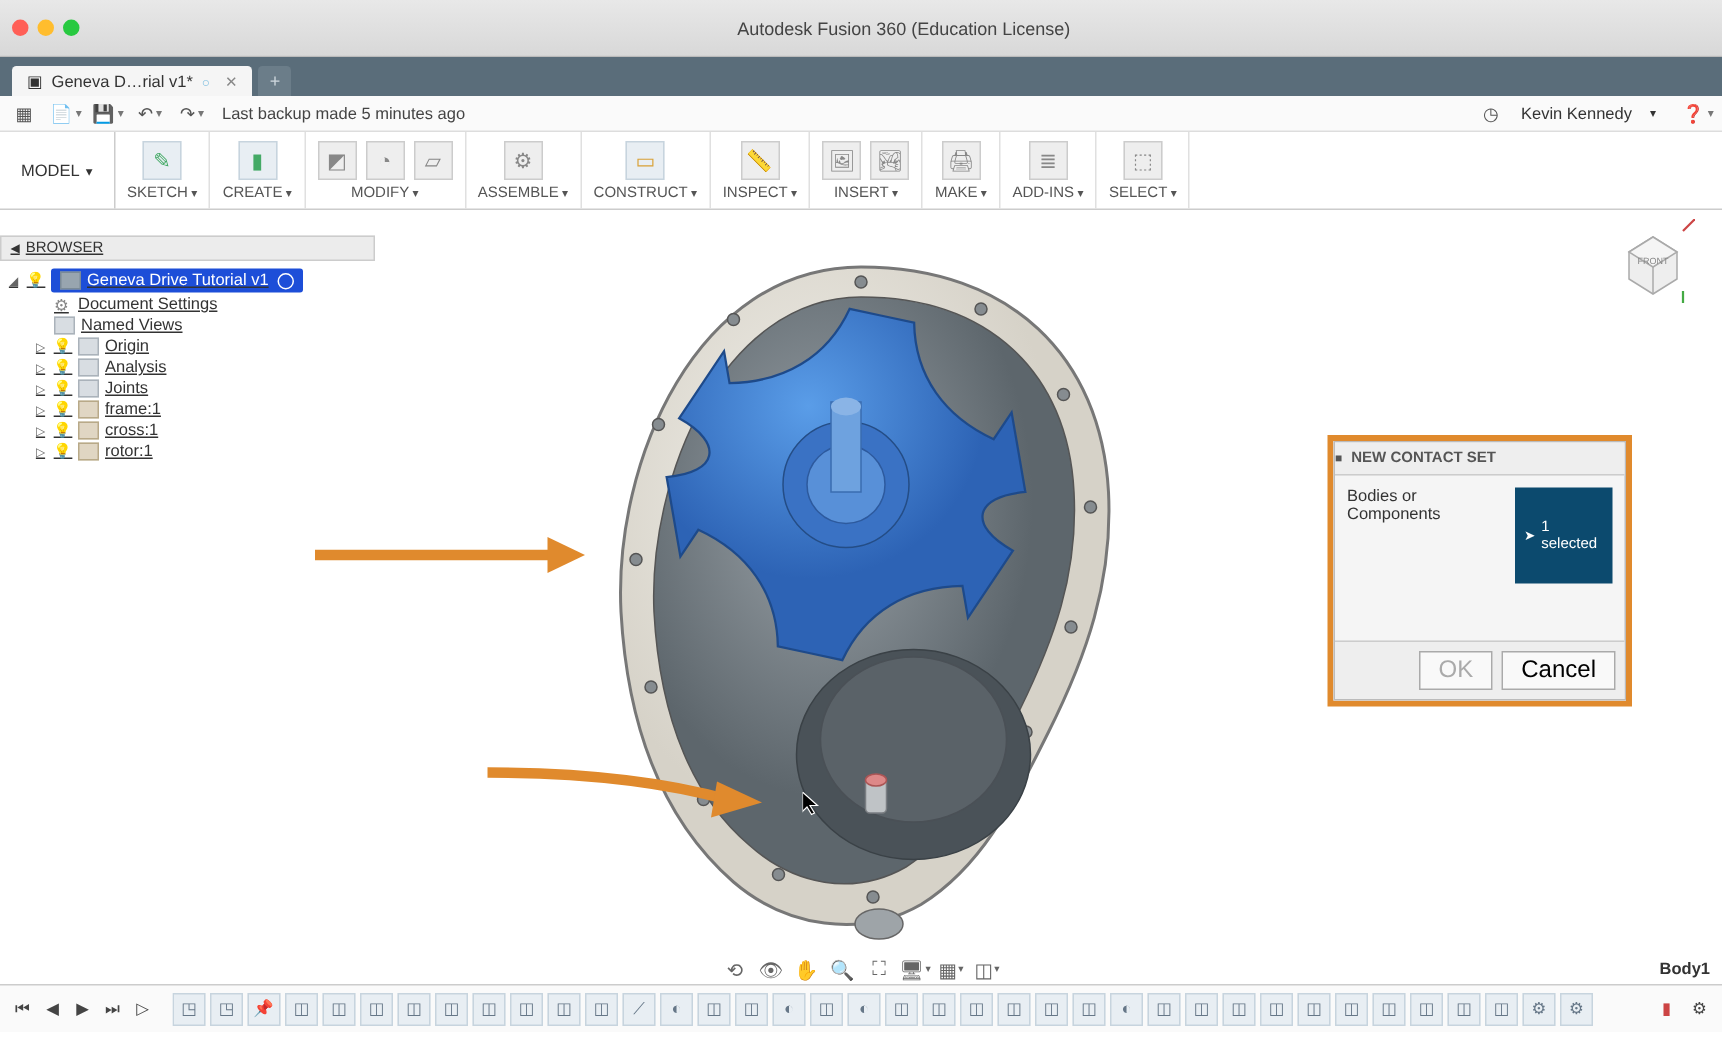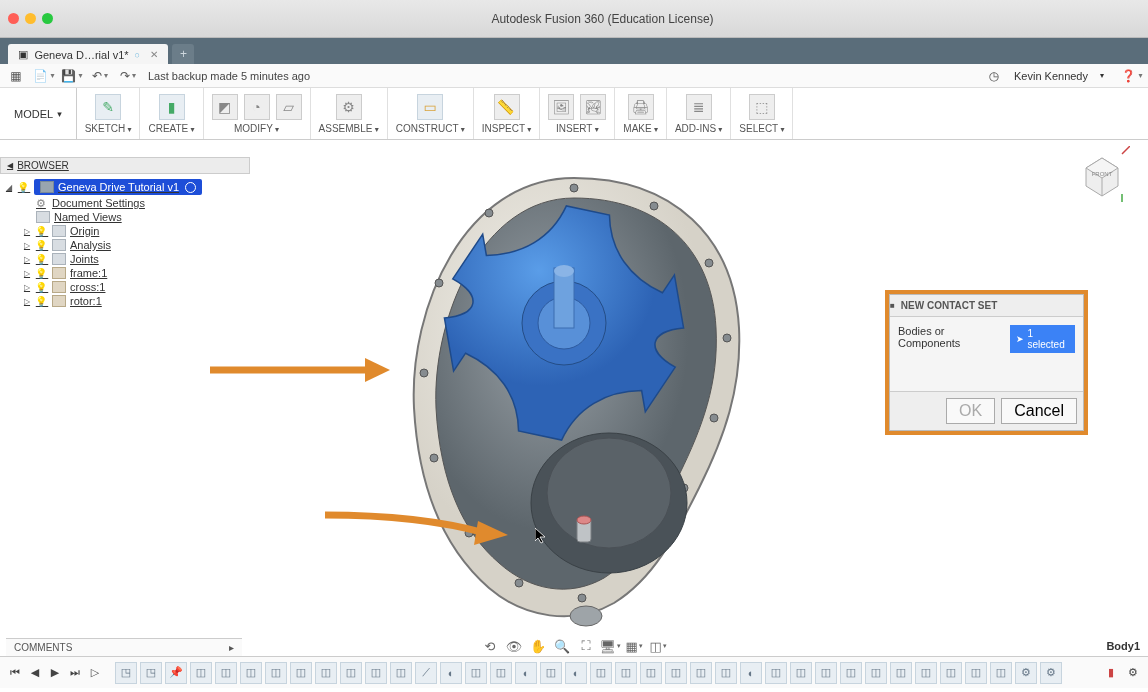--- a/index.html
+++ b/index.html
@@ -52,21 +52,21 @@
   .canvas { position: absolute; inset: 0; display: flex; align-items: center; justify-content: center; }
   .canvas svg { width: 420px; height: 500px; }
 
   .viewcube { position: absolute; top: 6px; right: 18px; }
 
   .dialog-wrap { position: absolute; top: 150px; right: 60px; border: 4px solid #e08a2d; background: #fff; }
   .dialog { width: 195px; background: #f5f5f5; border: 1px solid #bbb; }
   .dialog .dtitle { font-size: 10px; padding: 5px 0; background: #eee; border-bottom: 1px solid #ccc; display: flex; align-items: center; gap: 6px; color: #555; font-weight: 600; }
   .dialog .dtitle::before { content: "■"; font-size: 8px; }
   .dbody { padding: 8px; display: flex; align-items: flex-start; gap: 8px; font-size: 11px; }
-  .sel-tag { background: #3b82f6; color: #fff; padding: 3px 6px; font-size: 10px; display: flex; align-items: center; gap: 4px; }
+  .sel-tag { background: #0c4a6e; color: #fff; padding: 21px 6px; font-size: 10px; display: flex; align-items: center; gap: 4px; }
   .sel-tag::before { content: "➤"; font-size: 9px; }
   .dfoot { padding: 6px; display: flex; justify-content: flex-end; gap: 6px; border-top: 1px solid #ccc; margin-top: 30px; background: #eee; }
   .dbtn { font-size: 16px; padding: 3px 12px; border: 1px solid #aaa; background: #f9f9f9; }
   .dbtn.disabled { color: #aaa; }
 
   .arrow { position: absolute; }
 
   .commentbar { position: absolute; left: 6px; top: 498px; height: 18px; border-top: 1px solid #ccc; display: flex; align-items: center; padding: 0 8px; font-size: 10px; color: #555; background: #fafafa; width: 236px; }
   .commentbar::after { content: "▸"; margin-left: auto; }
 
@@ -340,21 +340,20 @@
         <span>Bodies or Components</span>
         <span class="sel-tag">1 selected</span>
       </div>
       <div class="dfoot">
         <button class="dbtn disabled">OK</button>
         <button class="dbtn">Cancel</button>
       </div>
     </div>
   </div>
 
-  <div class="commentbar">COMMENTS</div>
   <div class="navbar">
     <span class="nicon">⟲</span>
     <span class="nicon">👁</span>
     <span class="nicon">✋</span>
     <span class="nicon">🔍</span>
     <span class="nicon">⛶</span>
     <span class="nicon nsep">🖥</span>
     <span class="nicon nsep">▦</span>
     <span class="nicon nsep">◫</span>
   </div>

